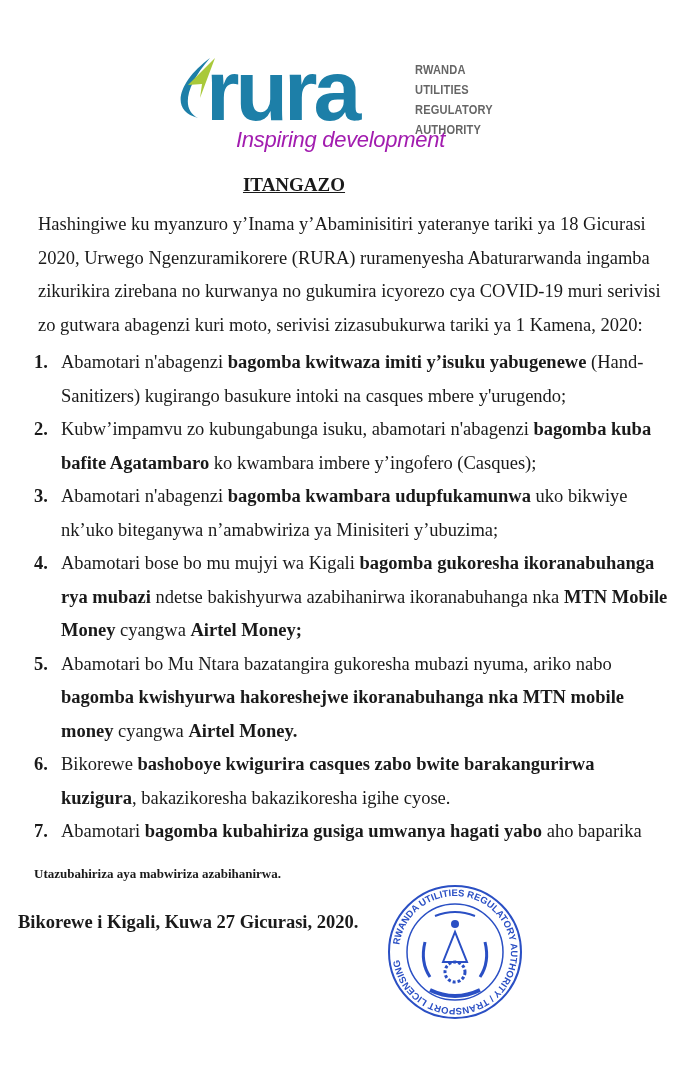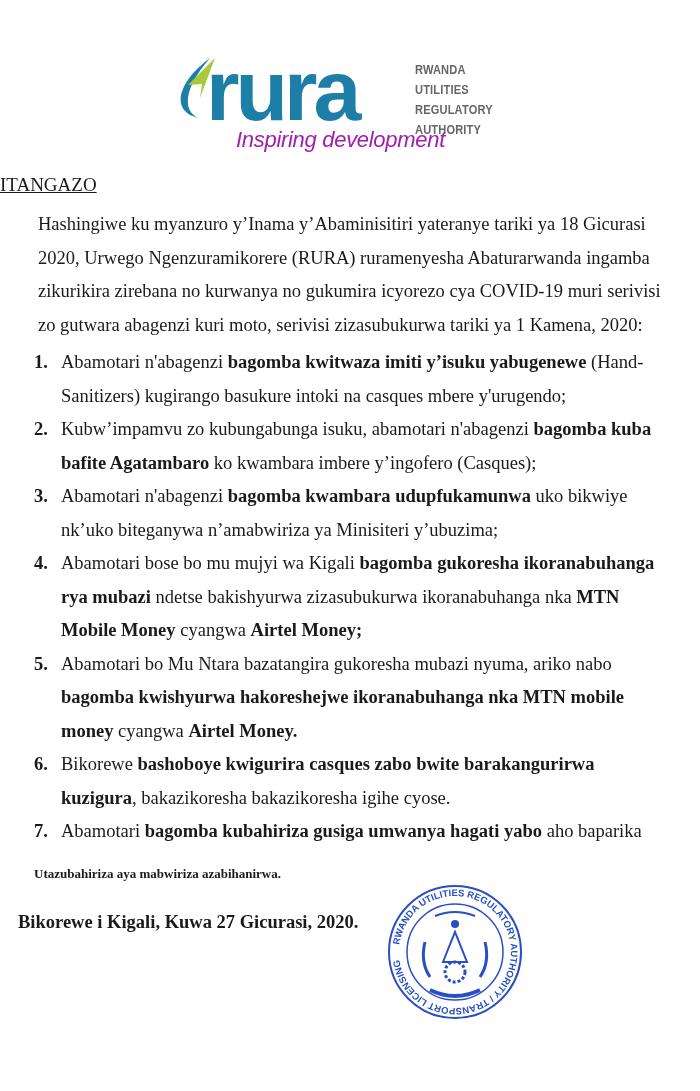--- a/index.html
+++ b/index.html
@@ -14,22 +14,22 @@
       font-family: "Liberation Sans", sans-serif; font-style: italic;
       font-size: 22px; color: #a21caf; letter-spacing: -0.3px;
     }
     .logo-org {
       position: absolute; left: 245px; top: 10px;
       font-family: "Liberation Sans", sans-serif; font-weight: bold;
       font-size: 13.5px; line-height: 20px; color: #666;
       transform: scaleX(0.82); transform-origin: left top; letter-spacing: 0.2px;
     }
     .title {
-      position: absolute; left: 0; width: 588px; top: 174px; 
-      font-weight: normal; font-size: 19px; text-decoration: underline;
+      position: absolute; left: 0; width: 588px; top: 174px; text-align: center;
+      font-weight: bold; font-size: 19px; text-decoration: underline;
     }
     .body-text {
       position: absolute; left: 34px; width: 640px; top: 204px;
       font-size: 18.5px; line-height: 33.5px;
     }
     .intro { margin: 4px; }
     ol.rules { list-style: none; margin: 0; padding: 0; }
     ol.rules li { position: relative; padding-left: 27px; }
     .num { position: absolute; left: 0; top: 0; font-weight: bold; }
     b { font-weight: bold; }
@@ -60,21 +60,21 @@
 </div>
 
 <div class="title">ITANGAZO</div>
 
 <div class="body-text">
   <p class="intro">Hashingiwe ku myanzuro y’Inama y’Abaminisitiri yateranye tariki ya 18 Gicurasi 2020, Urwego Ngenzuramikorere (RURA) ruramenyesha Abaturarwanda ingamba zikurikira zirebana no kurwanya no gukumira icyorezo cya COVID-19 muri serivisi zo gutwara abagenzi kuri moto, serivisi zizasubukurwa tariki ya 1 Kamena, 2020:</p>
   <ol class="rules" id="rules">
       <li><span class="num">1.</span><span>Abamotari n'abagenzi </span><b>bagomba kwitwaza imiti y’isuku yabugenewe</b><span> (Hand-Sanitizers)  kugirango basukure intoki na casques mbere y'urugendo;</span></li>
       <li><span class="num">2.</span><span>Kubw’impamvu zo kubungabunga isuku, abamotari n'abagenzi </span><b>bagomba kuba bafite Agatambaro</b><span> ko kwambara imbere y’ingofero (Casques);</span></li>
       <li><span class="num">3.</span><span>Abamotari n'abagenzi </span><b>bagomba kwambara udupfukamunwa</b><span> uko bikwiye nk’uko biteganywa n’amabwiriza ya Minisiteri y’ubuzima;</span></li>
-      <li><span class="num">4.</span><span>Abamotari bose bo mu mujyi wa Kigali </span><b>bagomba gukoresha ikoranabuhanga rya mubazi</b><span> ndetse bakishyurwa zizasubukurwa ikoranabuhanga nka </span><b>MTN Mobile Money</b><span> cyangwa </span><b>Airtel Money;</b></li>
+      <li><span class="num">4.</span><span>Abamotari bose bo mu mujyi wa Kigali </span><b>bagomba gukoresha ikoranabuhanga rya mubazi</b><span> ndetse bakishyurwa azabihanirwa ikoranabuhanga nka </span><b>MTN Mobile Money</b><span> cyangwa </span><b>Airtel Money;</b></li>
       <li><span class="num">5.</span><span>Abamotari bo Mu Ntara bazatangira gukoresha mubazi  nyuma, ariko nabo </span><b>bagomba kwishyurwa hakoreshejwe ikoranabuhanga nka MTN mobile money</b><span> cyangwa </span><b>Airtel Money.</b></li>
       <li><span class="num">6.</span><span>Bikorewe </span><b>bashoboye kwigurira casques zabo bwite barakangurirwa kuzigura</b><span>, bakazikoresha bakazikoresha igihe cyose.</span></li>
       <li><span class="num">7.</span><span>Abamotari </span><b>bagomba kubahiriza gusiga umwanya hagati yabo</b><span> aho baparika</span></li>
     </ol>
 </div>
 
 <div class="closing">Utazubahiriza aya mabwiriza azabihanirwa.</div>
 <div class="signed">Bikorewe i Kigali, Kuwa 27 Gicurasi, 2020.</div>
 
 <svg class="stamp" viewBox="0 0 140 140">

